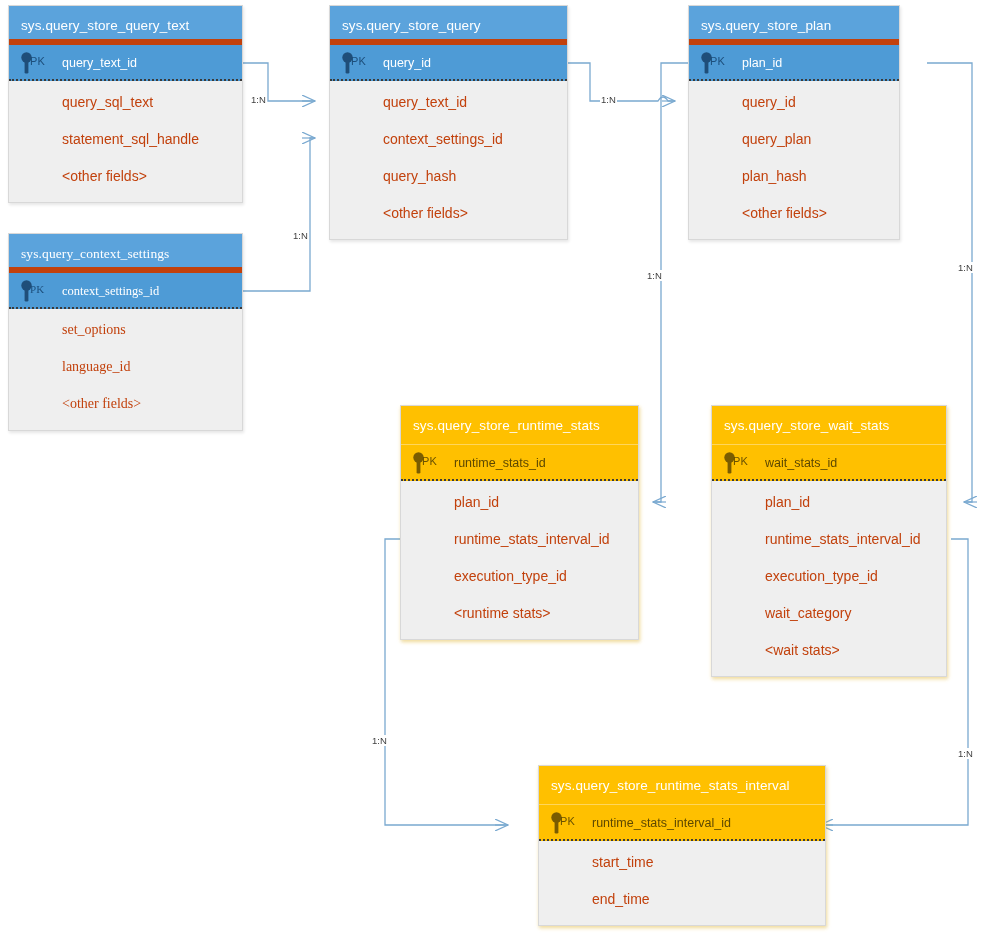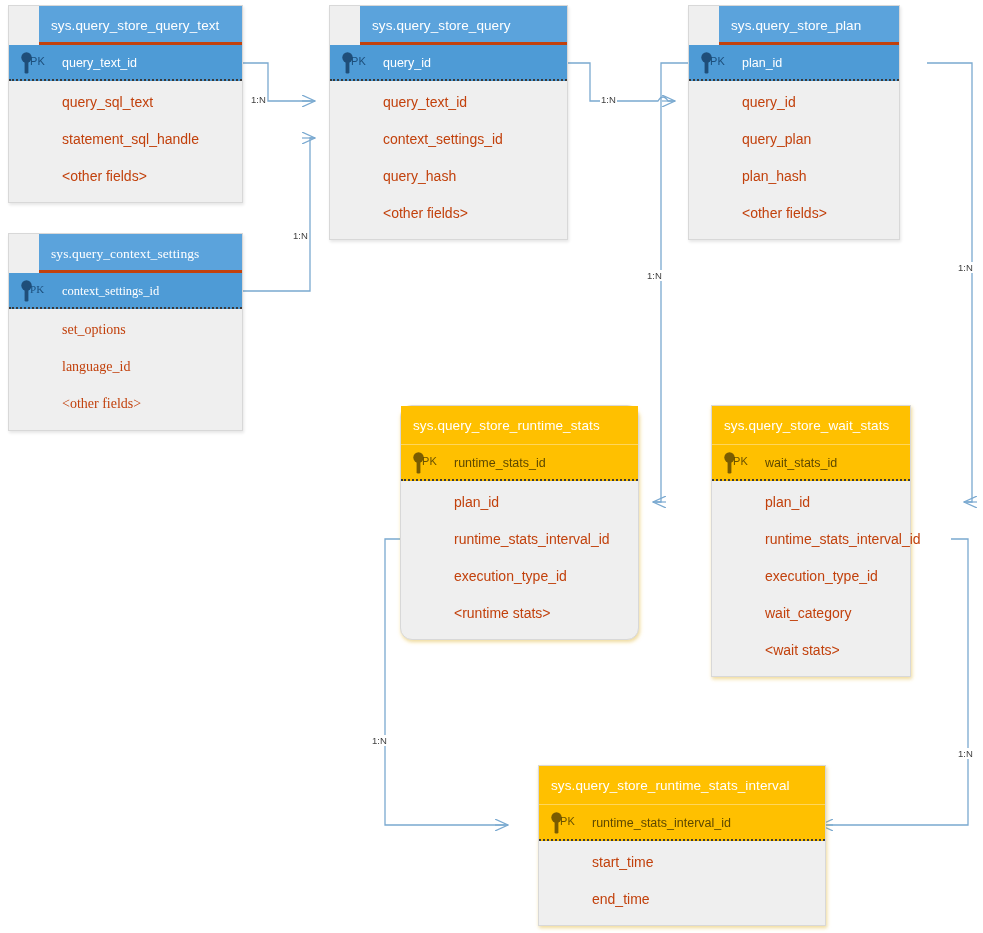--- a/index.html
+++ b/index.html
@@ -39,21 +39,21 @@
     height:37px;
     display:flex; align-items:center;
     color:#c2410c;
     font-size:14px;
     padding-left:53px;
     white-space:nowrap;
   }
   .entity .fields { padding-top:2px; padding-bottom:8px; }
 
   
-  .blue .title { background:#5ba3dc; border-bottom:3px solid #c2410c;margin-left:30px; }
+  .blue .title { background:#5ba3dc; border-bottom:6px solid #c2410c; }
   .blue .pkrow { background:#4e9bd6; }
   .blue .pk-label { color:#1d4f7c; }
   .blue .pk-name  { color:#ffffff; }
   .blue .keyglyph .kc { fill:#1f4e79; }
 
   
   .orange .title { background:#ffc000; border-bottom:1px solid #ffd65c; }
   .orange .pkrow { background:#ffc000; }
   .orange .pk-label { color:#6b5200; }
   .orange .pk-name  { color:#5d4800; }
@@ -182,39 +182,39 @@
       <span class="pk-label">PK</span>
       <span class="pk-name">context_settings_id</span>
     </div>
     <div class="fields">
       <div class="field">set_options</div>
       <div class="field">language_id</div>
       <div class="field">&lt;other fields&gt;</div>
     </div>
   </div>
 
-  <div class="entity orange" style="left:400px; top:405px; width:239px;border-radius:12px;">
+  <div class="entity orange" style="left:400px; top:405px; width:239px;">
     <div class="title">sys.query_store_runtime_stats</div>
     <div class="pkrow">
       <svg class="keyglyph" viewBox="0 0 13 22">
         <circle class="kc" cx="6.5" cy="5.5" r="5.2"></circle>
         <rect class="kc" x="4.6" y="8" width="3.8" height="13.5" rx="1.3"></rect>
       </svg>
       <span class="pk-label">PK</span>
       <span class="pk-name">runtime_stats_id</span>
     </div>
     <div class="fields">
       <div class="field">plan_id</div>
       <div class="field">runtime_stats_interval_id</div>
       <div class="field">execution_type_id</div>
       <div class="field">&lt;runtime stats&gt;</div>
     </div>
   </div>
 
-  <div class="entity orange" style="left:711px; top:405px; width:200px;">
+  <div class="entity orange" style="left:711px; top:405px; width:236px;">
     <div class="title">sys.query_store_wait_stats</div>
     <div class="pkrow">
       <svg class="keyglyph" viewBox="0 0 13 22">
         <circle class="kc" cx="6.5" cy="5.5" r="5.2"></circle>
         <rect class="kc" x="4.6" y="8" width="3.8" height="13.5" rx="1.3"></rect>
       </svg>
       <span class="pk-label">PK</span>
       <span class="pk-name">wait_stats_id</span>
     </div>
     <div class="fields">

